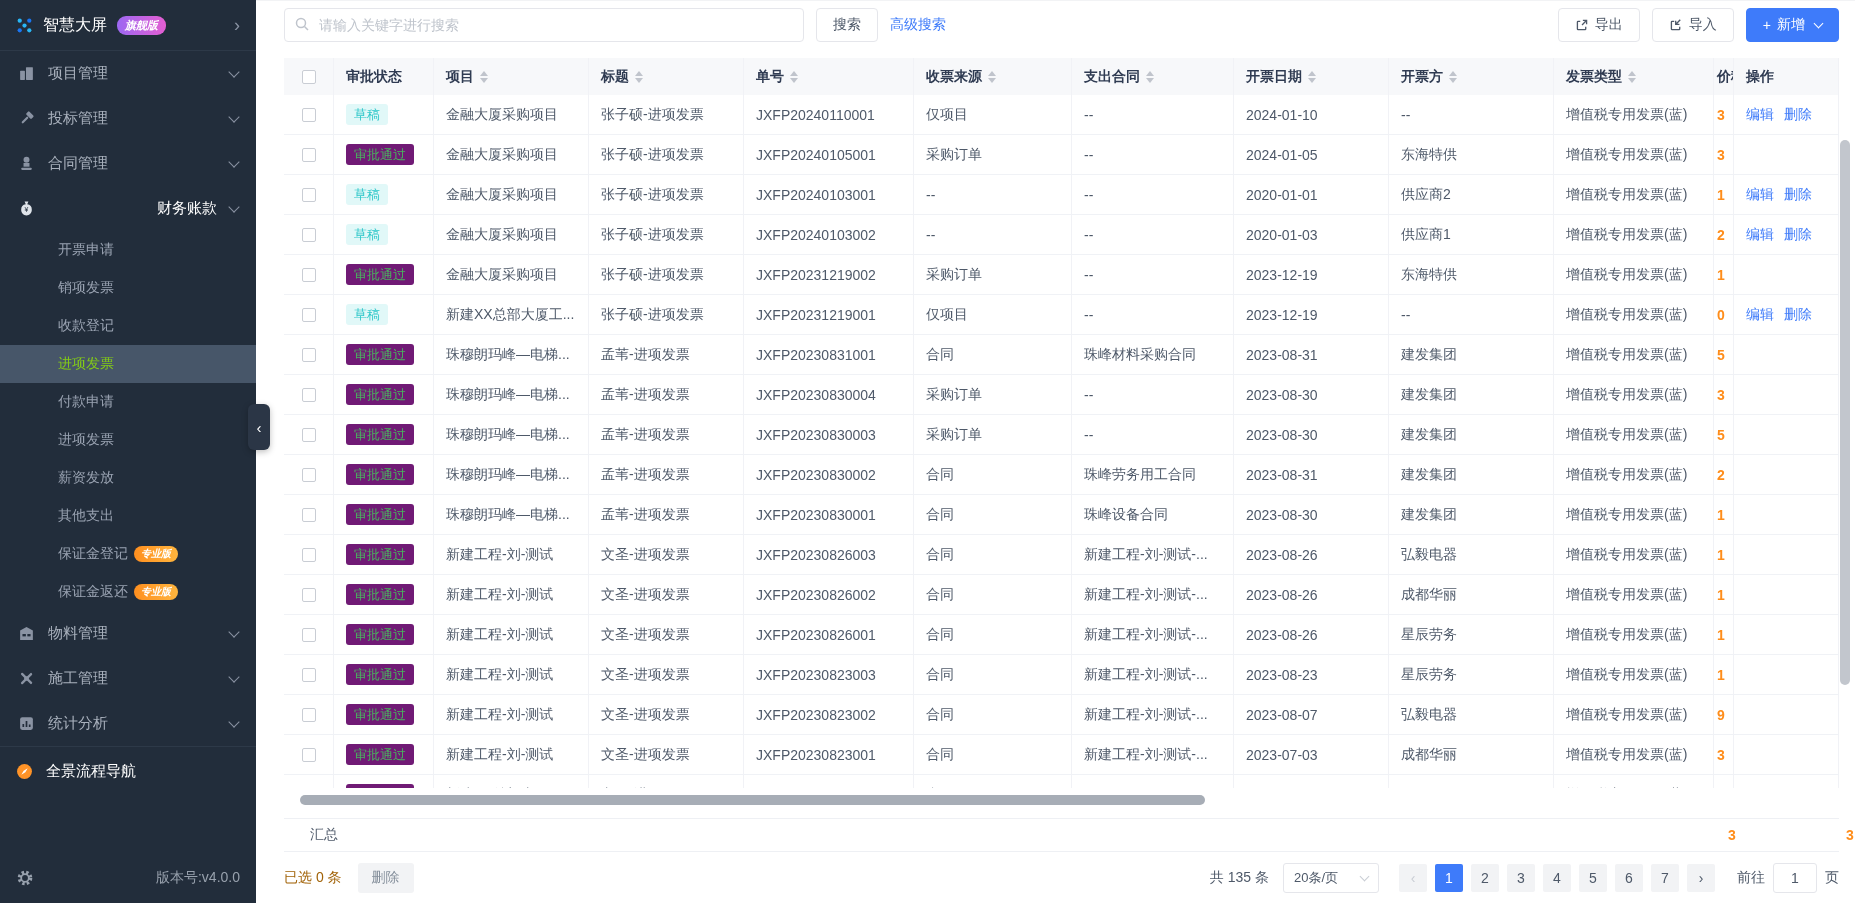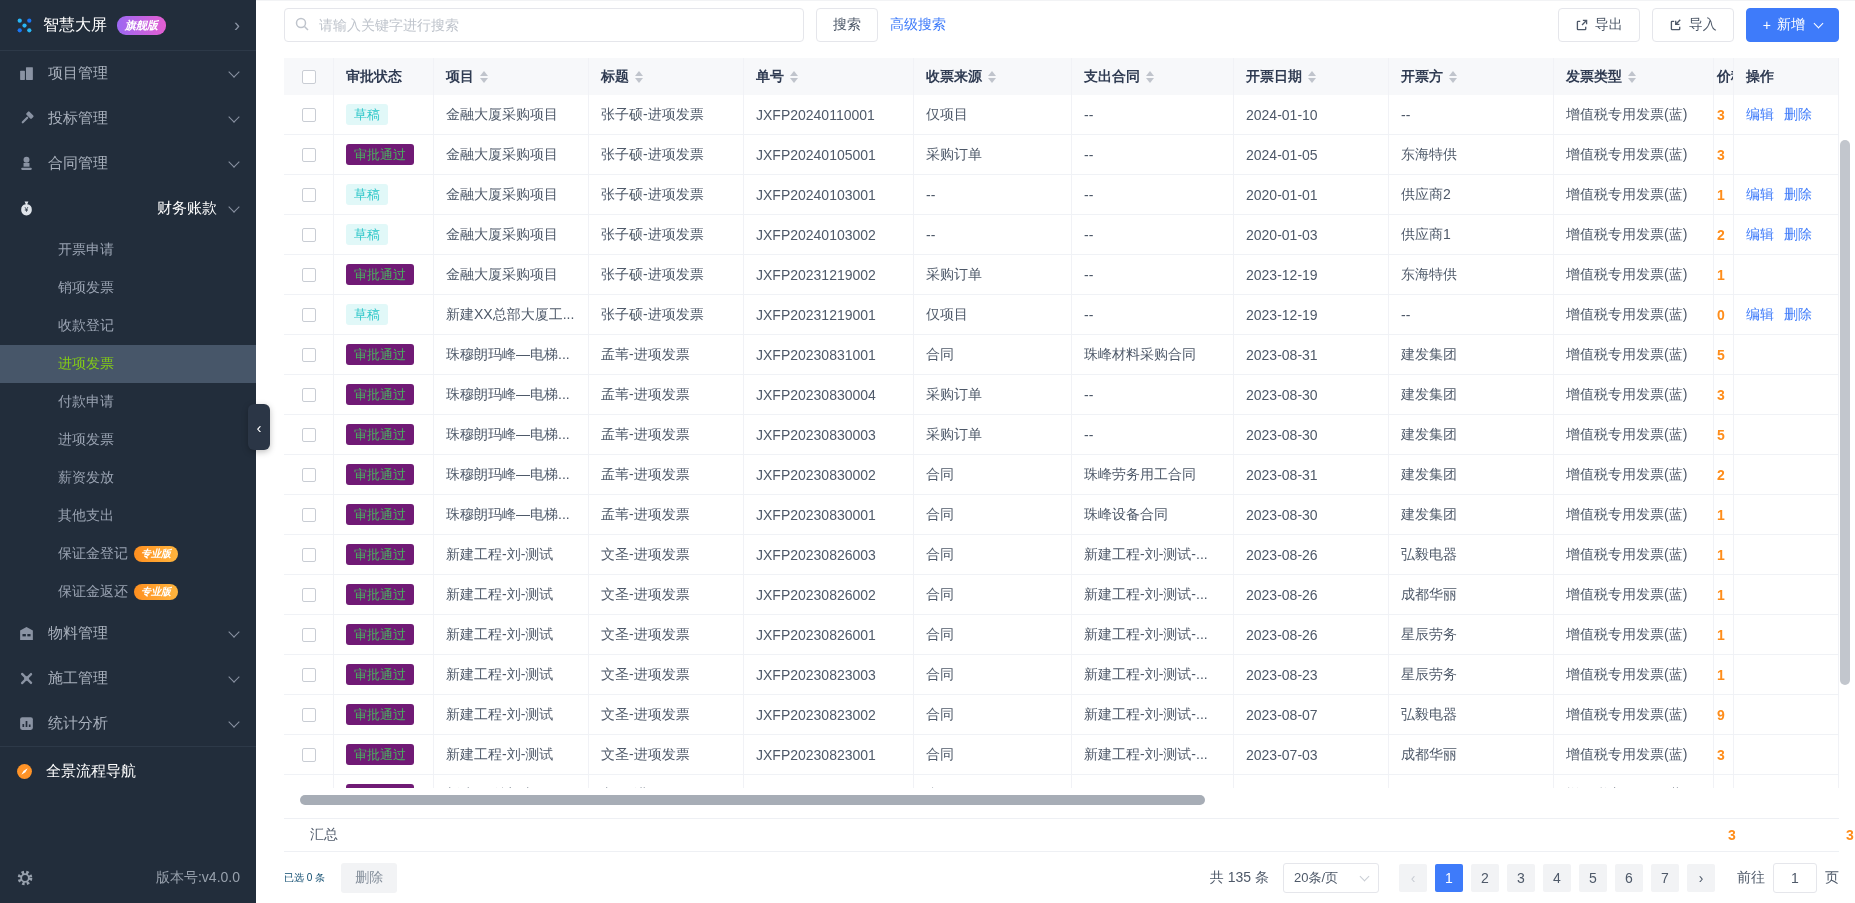--- a/index.html
+++ b/index.html
@@ -67,21 +67,21 @@
   .vbar { position:absolute; right:5px; top:140px; width:10px; height:545px; border-radius:5px; background:#c2c6cd; cursor:grab; z-index:4; }
 
   
   .summary { position:absolute; left:28px; top:818px; width:1555px; height:34px; border-top:1px solid #eef0f4; border-bottom:1px solid #eef0f4; background:#fff; display:flex; align-items:center; font-size:14px; color:#2f3b52; }
   .summary .sum-label { padding-left:26px; font-weight:normal; color:#4e5969; }
   .summary .sum-amt { position:absolute; left:1444px; color:#ff8d1a; font-weight:bold; }
   .summary .sum-right { position:absolute; left:1562px; color:#ff8d1a; font-weight:bold; }
 
   
   .footerbar { position:absolute; left:28px; right:16px; top:858px; height:40px; display:flex; align-items:center; }
-  .sel-text { font-size:10px; color:#0c4a6e; }
+  .sel-text { font-size:14px; color:#a16207; }
   .del-btn { margin-left:16px; height:30px; padding:0 14px; background:#f2f3f5; color:#86909c; font-size:14px; border:none; border-radius:3px; display:inline-flex; align-items:center; cursor:pointer; font-family:inherit; }
   .total-text { font-size:14px; color:#4e5969; margin-right:14px; }
   .pagesize { height:30px; min-width:96px; border:1px solid #e5e6eb; border-radius:3px; display:inline-flex; align-items:center; justify-content:space-between; padding:0 10px; font-size:13px; color:#4e5969; cursor:pointer; margin-right:20px; }
   .pagesize .chev-g { width:7px; height:7px; border-right:1.4px solid #c9cdd4; border-bottom:1.4px solid #c9cdd4; transform:rotate(45deg); margin-top:-3px; margin-left:8px; }
   .pager { display:flex; align-items:center; gap:8px; }
   .pg-btn { min-width:28px; height:28px; border-radius:2px; background:#f2f3f5; color:#4e5969; font-size:14px; display:inline-flex; align-items:center; justify-content:center; cursor:pointer; }
   .pg-btn.active { background:#3e7bfa; color:#fff; }
   .pg-btn.disabled { color:#c9cdd4; }
   .goto { display:flex; align-items:center; gap:8px; margin-left:22px; font-size:14px; color:#4e5969; }
   .goto input { width:44px; height:30px; border:1px solid #e5e6eb; border-radius:3px; text-align:center; font-size:14px; color:#4e5969; outline:none; font-family:inherit; }

